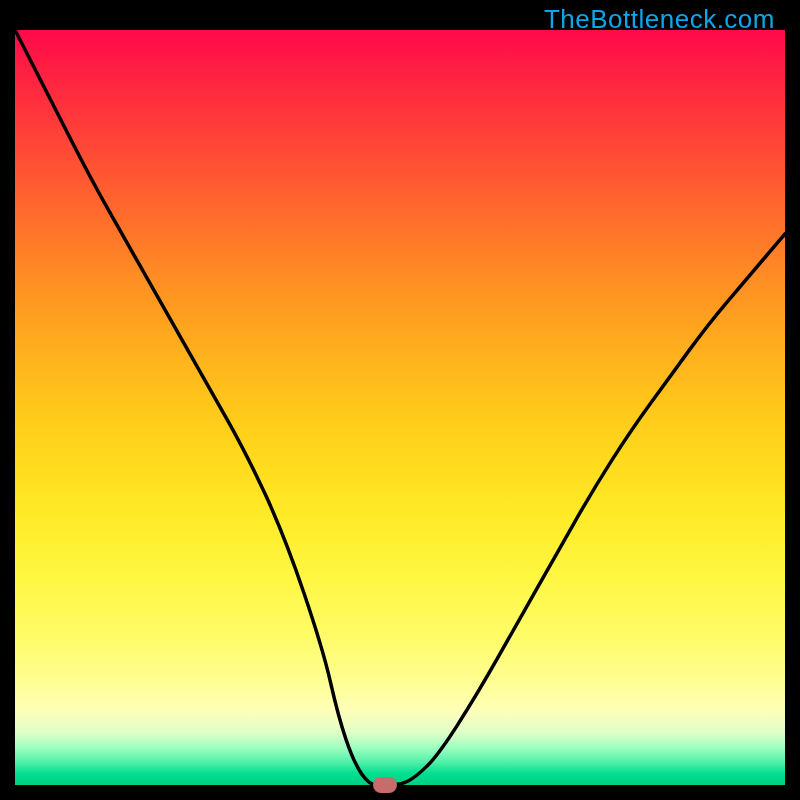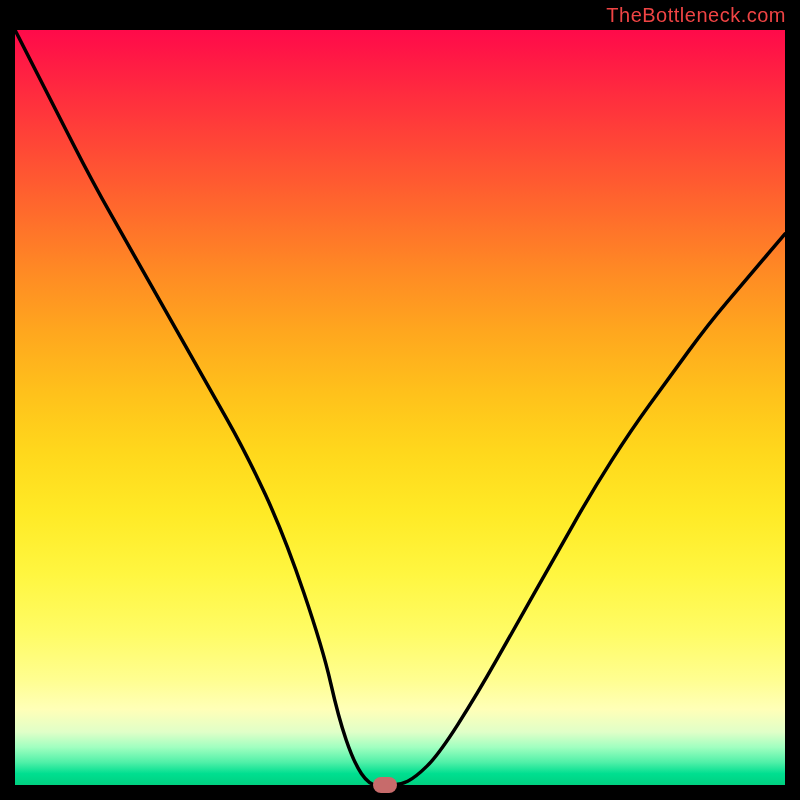--- a/index.html
+++ b/index.html
@@ -33,23 +33,23 @@
       #ffffb8 90%,
       #e0ffc8 93%,
       #a0ffc0 95%,
       #50f0a8 97%,
       #00df90 98.5%,
       #00d080 100%);
   }
   .watermark {
     position: absolute;
     top: 4px;
-    right: 14px;
-    color: #ef4444;
-    font-size: 20px;
+    right: 25px;
+    color: #0ea5e9;
+    font-size: 26px;
     font-weight: 500;
     letter-spacing: 0.5px;
   }
   svg.curve {
     position: absolute;
     left: 15px;
     top: 30px;
     width: 770px;
     height: 755px;
     overflow: visible;

